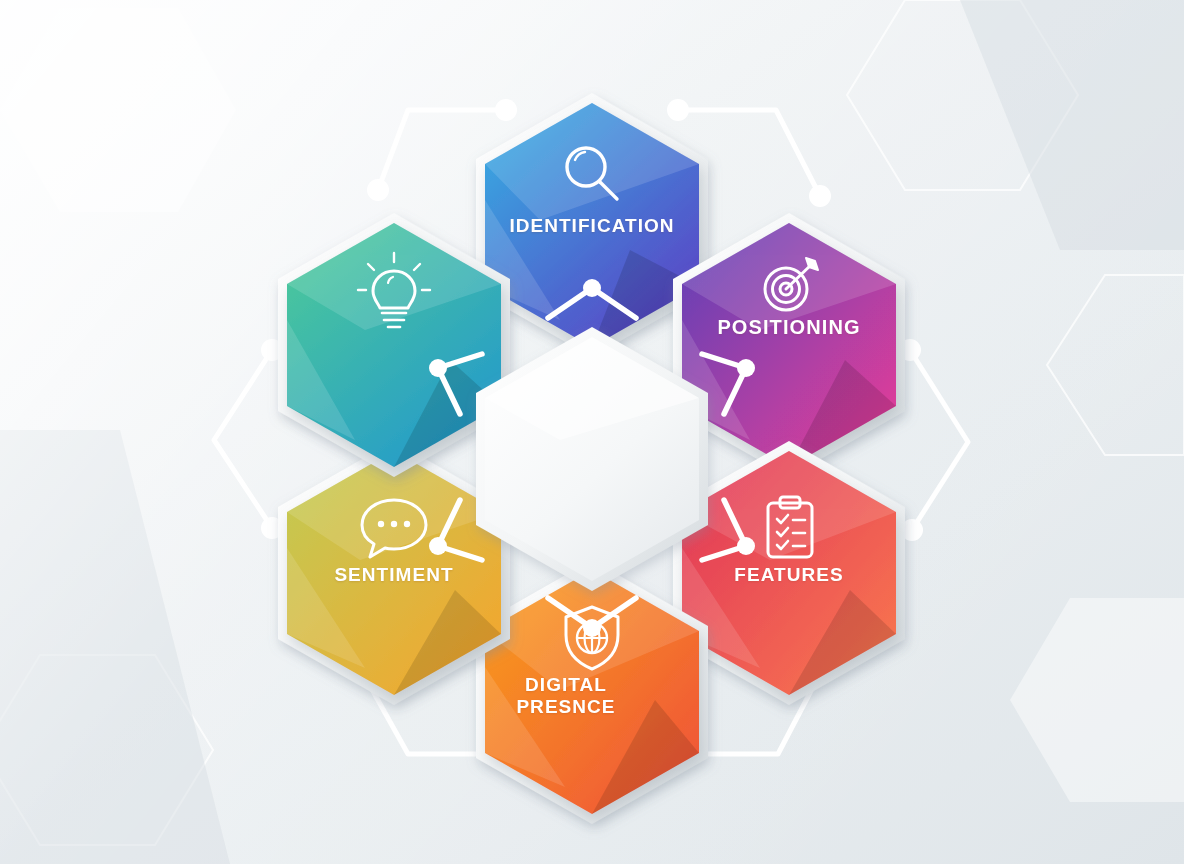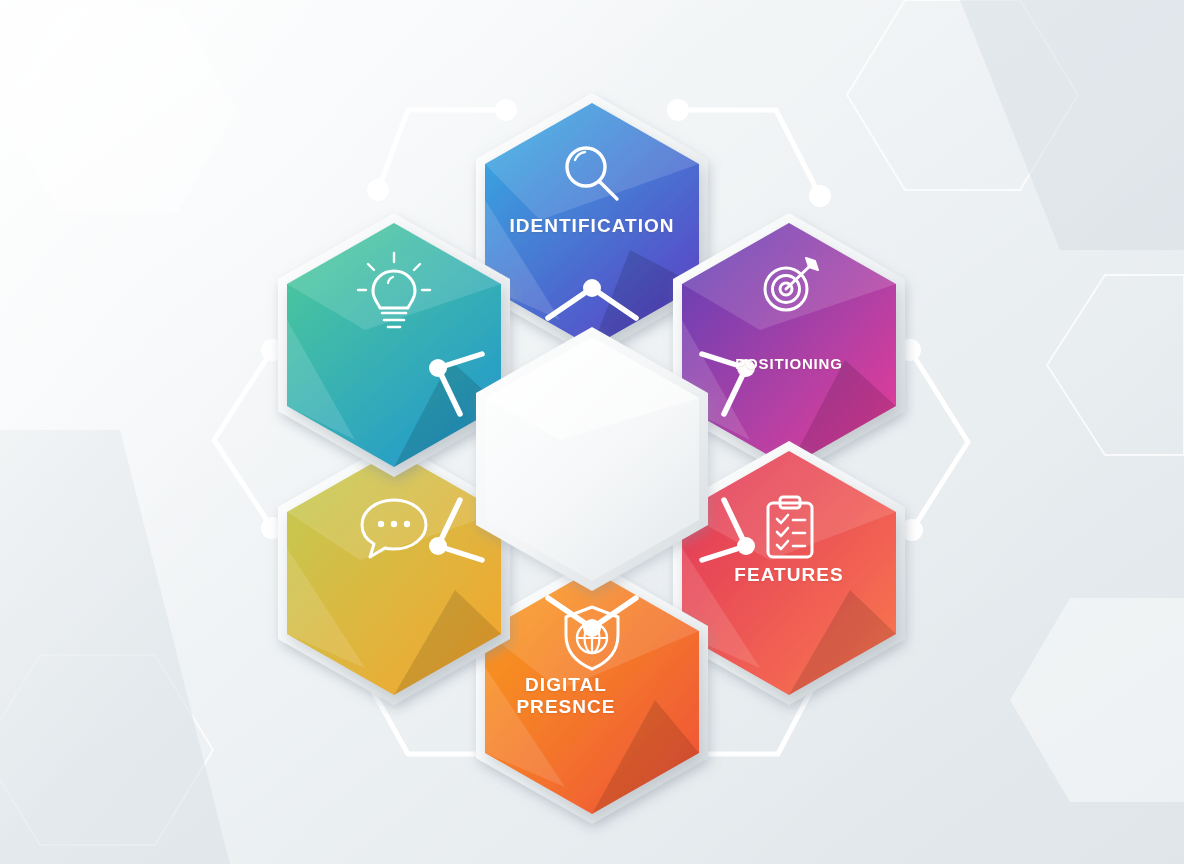--- a/index.html
+++ b/index.html
@@ -298,22 +298,23 @@
       <circle cx="746" cy="368" r="9"></circle>
       <circle cx="746" cy="546" r="9"></circle>
       <circle cx="592" cy="628" r="9"></circle>
       <circle cx="438" cy="546" r="9"></circle>
       <circle cx="438" cy="368" r="9"></circle>
     </g>
   </svg>
 
   <div class="hexlabel" style="left:462px; top:215px; width:260px; font-size:19px;">IDENTIFICATION</div>
 
-  <div class="hexlabel" style="left:659px; top:355px; width:260px; font-size:15px;">POSITIONING</div>
+  <div class="hexlabel" style="left:659px; top:316px; width:260px; font-size:20px;">POSITIONING</div>
 
   <div class="hexlabel" style="left:659px; top:564px; width:260px; font-size:19px;">FEATURES</div>
 
   <div class="hexlabel" style="left:436px; top:674px; width:260px; font-size:19px;">DIGITAL
 PRESNCE</div>
 
+  <div class="hexlabel" style="left:264px; top:564px; width:260px; font-size:19px;">SENTIMENT</div>
 
 
 </div>
 
 </body></html>

